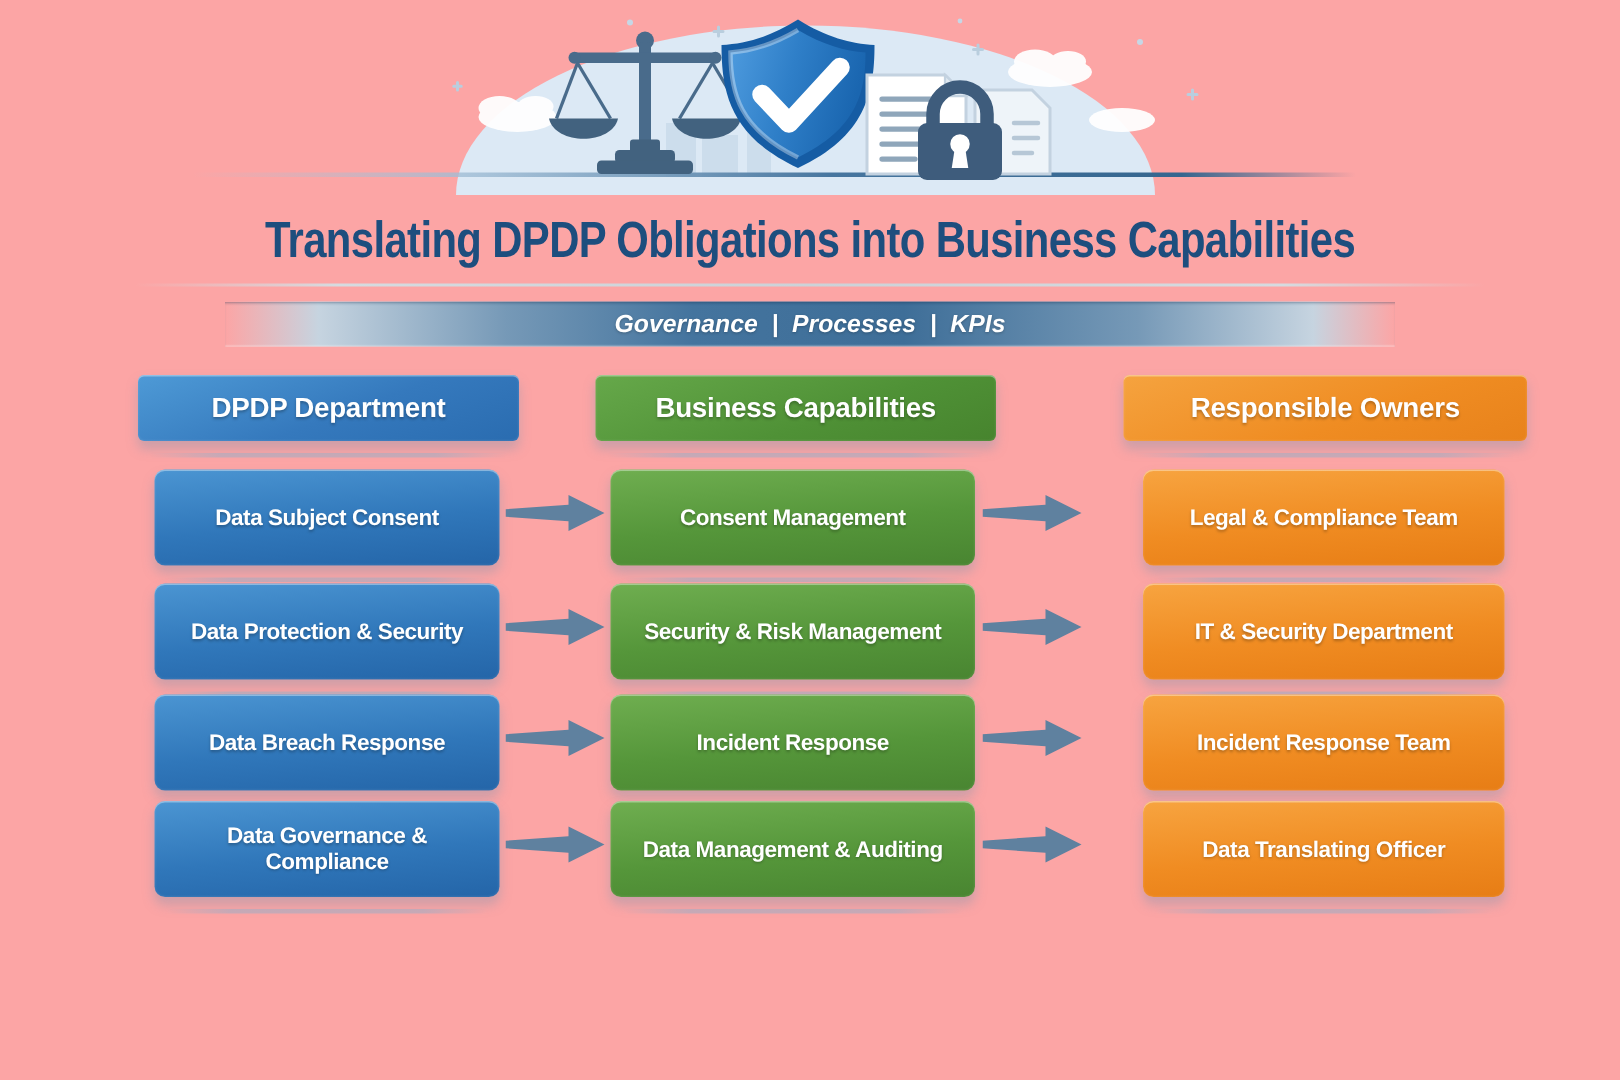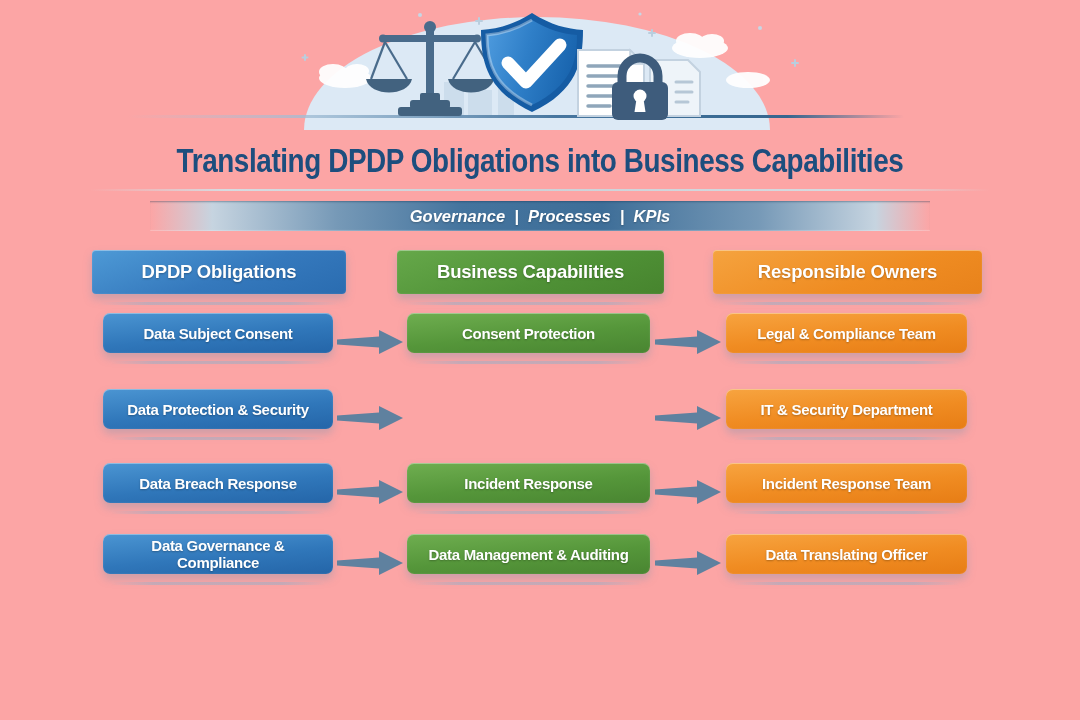--- a/index.html
+++ b/index.html
@@ -40,28 +40,28 @@
                0 5px 8px rgba(115,145,175,.35);
   }
   .box::after{
     content:"";position:absolute;left:8px;right:8px;bottom:-11px;height:3px;border-radius:2px;
     background:linear-gradient(90deg,rgba(150,175,200,0),rgba(150,175,200,.5) 20%,rgba(150,175,200,.5) 80%,rgba(150,175,200,0));
   }
   .hdr{height:44px;border-radius:4px;font-size:18.5px;letter-spacing:-0.2px;}
   .hdr.h1{left:92px;top:250px;width:254px;}
   .hdr.h2{left:397px;top:250px;width:267px;}
   .hdr.h3{left:713px;top:250px;width:269px;}
-  .cell{height:40px;border-radius:7px;font-size:15px;letter-spacing:-0.3px;padding:0 20px;box-sizing:border-box;}
+  .cell{height:64px;border-radius:7px;font-size:15px;letter-spacing:-0.3px;padding:0 20px;box-sizing:border-box;}
   .c1{left:103px;width:230px;}
   .c2{left:407px;width:243px;}
   .c3{left:726px;width:241px;align-items:center;}
   .t0{top:313px;} .t1{top:389px;} .t2{top:463px;} .t3{top:534px;}
   .blue{background:linear-gradient(175deg,#4b95d2 0%,#3077ba 55%,#2465a8 100%);}
   .green{background:linear-gradient(175deg,#6fae50 0%,#55963a 55%,#498531 100%);}
-  .orange{background:linear-gradient(175deg,#f7a440 0%,#f08c22 55%,#e77d15 100%);}
+  .orange{background:linear-gradient(175deg,#f7a440 0%,#f08c22 55%,#e77d15 100%);margin-left:36px;}
   .hdr.blue{background:linear-gradient(160deg,#4e9ad6 0%,#3579bd 55%,#2a6cb0 100%);}
   .hdr.green{background:linear-gradient(160deg,#66a84a 0%,#4f9136 60%,#47842e 100%);}
   .hdr.orange{background:linear-gradient(160deg,#f5a33f 0%,#ef8c22 60%,#e8821b 100%);}
   
   .arrow{position:absolute;width:68px;height:30px;}
   .arrow.a1{left:337px;} .arrow.a2{left:655px;}
   .arrow.t0{top:327px;} .arrow.t1{top:403px;} .arrow.t2{top:477px;} .arrow.t3{top:548px;}
 </style>
 </head>
 <body>
@@ -173,51 +173,54 @@
         <circle cx="760" cy="28" r="2"></circle>
         <circle cx="640" cy="14" r="1.6"></circle>
     </g>
   </svg>
 
   <div class="title">Translating DPDP Obligations into Business Capabilities</div>
   <div class="divider"></div>
   <div class="subtitle-bar">Governance  |  Processes  |  KPIs</div>
 
   <div class="box hdr h1 blue">
-    <span>DPDP Obligations</span>
+    <span>DPDP Department</span>
   </div>
   <div class="box hdr h2 green">
     <span>Business Capabilities</span>
   </div>
   <div class="box hdr h3 orange">
     <span>Responsible Owners</span>
   </div>
 
   <div class="box cell c1 t0 blue">
     <span>Data Subject Consent</span>
   </div>
   <svg class="arrow a1 t0" viewBox="0 0 68 30">
     <polygon points="0,12.5 42,9.5 42,3 66,15 42,27 42,20.5 0,17.5" fill="#5f819f"></polygon>
   </svg>
   <div class="box cell c2 t0 green">
-    <span>Consent Protection</span>
+    <span>Consent Management</span>
   </div>
   <svg class="arrow a2 t0" viewBox="0 0 68 30">
     <polygon points="0,12.5 42,9.5 42,3 66,15 42,27 42,20.5 0,17.5" fill="#5f819f"></polygon>
   </svg>
   <div class="box cell c3 t0 orange">
     <span>Legal &amp; Compliance Team</span>
   </div>
 
   <div class="box cell c1 t1 blue">
     <span>Data Protection &amp; Security</span>
   </div>
   <svg class="arrow a1 t1" viewBox="0 0 68 30">
     <polygon points="0,12.5 42,9.5 42,3 66,15 42,27 42,20.5 0,17.5" fill="#5f819f"></polygon>
   </svg>
+  <div class="box cell c2 t1 green">
+    <span>Security &amp; Risk Management</span>
+  </div>
   <svg class="arrow a2 t1" viewBox="0 0 68 30">
     <polygon points="0,12.5 42,9.5 42,3 66,15 42,27 42,20.5 0,17.5" fill="#5f819f"></polygon>
   </svg>
   <div class="box cell c3 t1 orange">
     <span>IT &amp; Security Department</span>
   </div>
 
   <div class="box cell c1 t2 blue">
     <span>Data Breach Response</span>
   </div>

